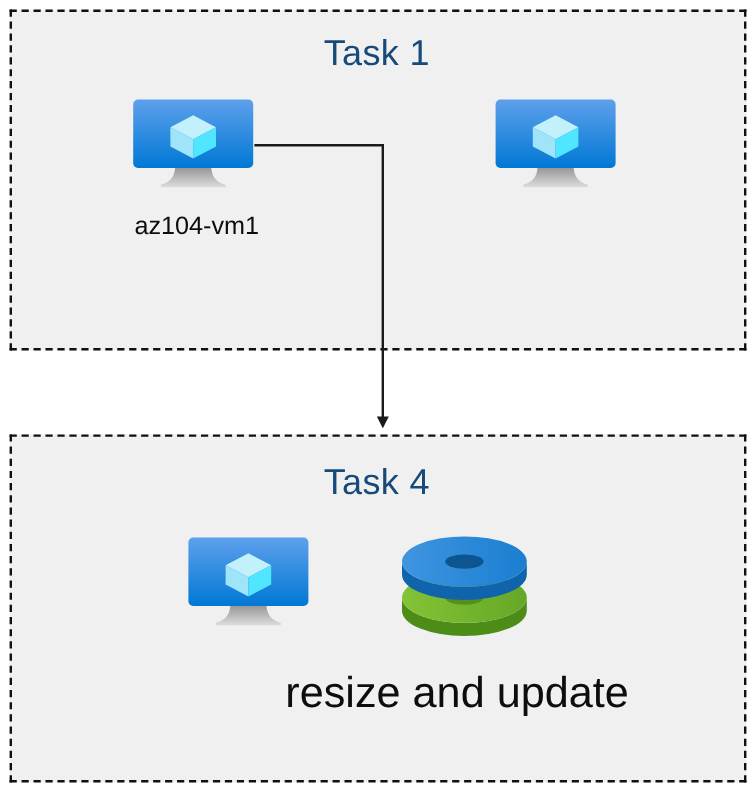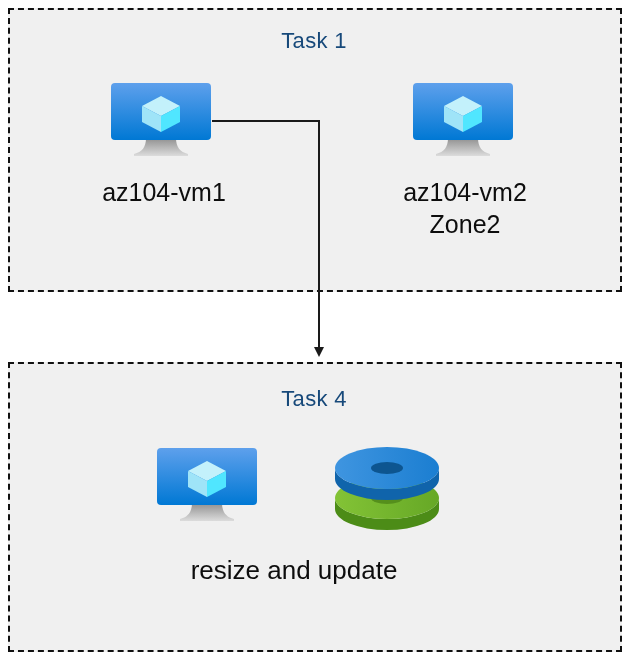--- a/index.html
+++ b/index.html
@@ -44,46 +44,47 @@
     width: 614px;
     height: 290px;
   }
 
   
   .task-title {
     position: absolute;
     width: 100%;
     text-align: center;
     color: #17497a;
-    font-size: 22px;
+    font-size: 30px;
     font-family: "Liberation Sans", sans-serif;
     letter-spacing: 0.3px;
     line-height: 1;
     white-space: nowrap;
   }
   #task1-title { left: 0; top: 30px; }
   #task2-title { left: 0; top: 388px; }
 
   
   .node-label {
     position: absolute;
     text-align: center;
     color: #0d0d0d;
-    font-size: 25px;
+    font-size: 21px;
     font-family: "Liberation Sans", sans-serif;
     line-height: 1.28;
     white-space: nowrap;
   }
   #vm1-label { left: 44px;  top: 176px; width: 240px; }
   #vm2-label { left: 345px; top: 176px; width: 240px; }
   #task2-label {
     left: 64px;
     top: 554px;
     width: 460px;
-    font-size: 26px;
+    font-size: 36px;
+    text-align: right;
   }
 
   
   .vm-icon {
     position: absolute;
   }
   #vm1-icon   { left: 110px; top: 82px;  width: 102px; height: 82px; }
   #vm2-icon   { left: 412px; top: 82px;  width: 102px; height: 82px; }
   #vm3-icon   { left: 156px; top: 447px; width: 102px; height: 82px; }
 
@@ -152,24 +153,20 @@
     </defs>
     <path d="M36 56 h30 c0 9 4 14 12 16 v2 H24 v-2 c8 -2 12 -7 12 -16 z" fill="url(#stand2)"></path>
     <rect x="1" y="1" width="100" height="57" rx="4" ry="4" fill="url(#scr2)"></rect>
     <g>
       <polygon points="51,14 70,24 51,34 32,24" fill="#c3f1fb"></polygon>
       <polygon points="32,24 51,34 51,50 32,40" fill="#9fe4f8"></polygon>
       <polygon points="70,24 70,40 51,50 51,34" fill="#50e6ff"></polygon>
     </g>
   </svg>
 
-  <div id="vm2-label" class="node-label">
-    <div>az104-vm2</div>
-    <div>Zone2</div>
-  </div>
 
   <div id="task2-box" class="task-box"></div>
 
   <div id="task2-title" class="task-title">Task 4</div>
 
   <svg id="vm3-icon" class="vm-icon" viewBox="0 0 102 82">
     <defs>
       <linearGradient id="scr3" x1="0" y1="0" x2="0" y2="1">
         <stop offset="0" stop-color="#5ea0ec"></stop>
         <stop offset="1" stop-color="#0078d4"></stop>

